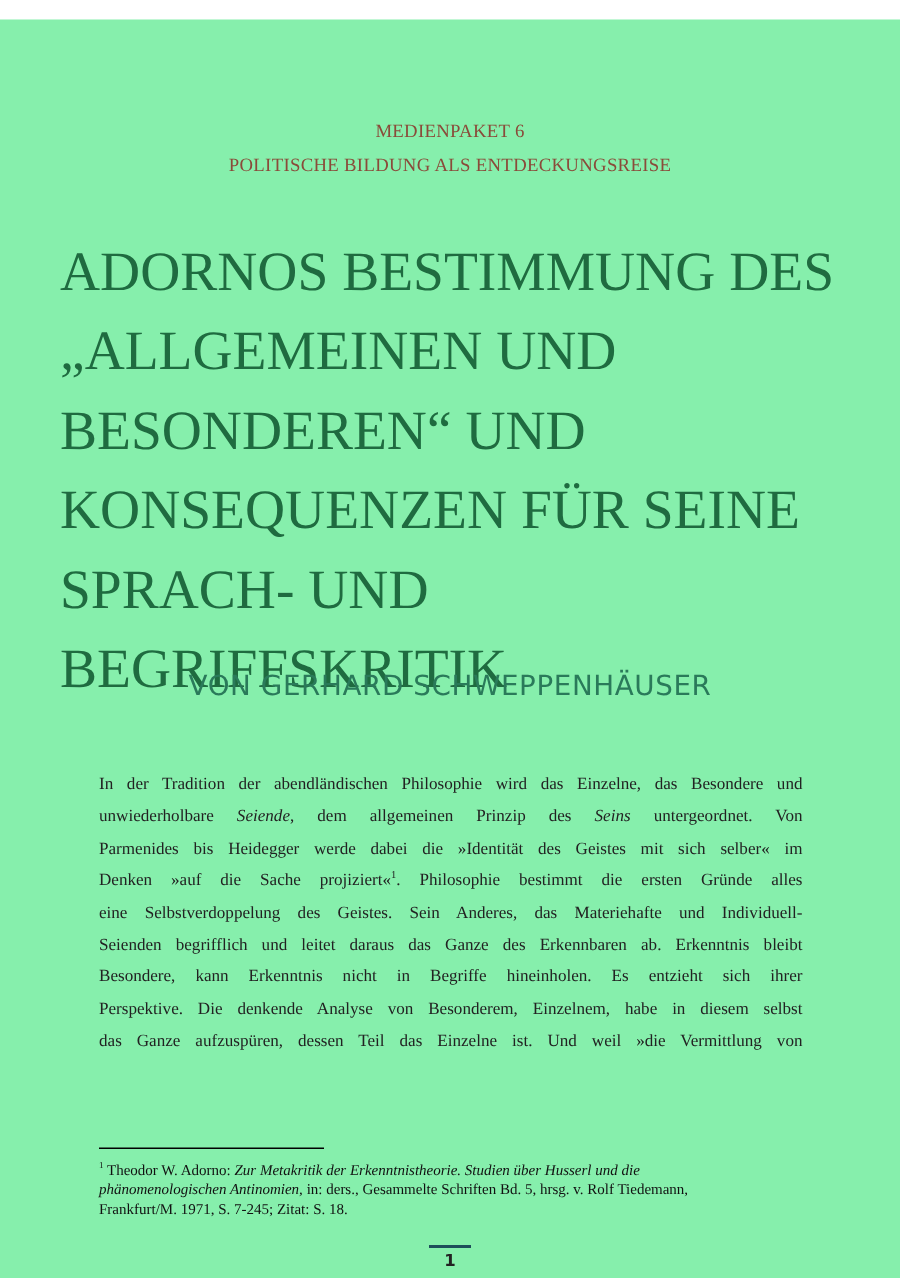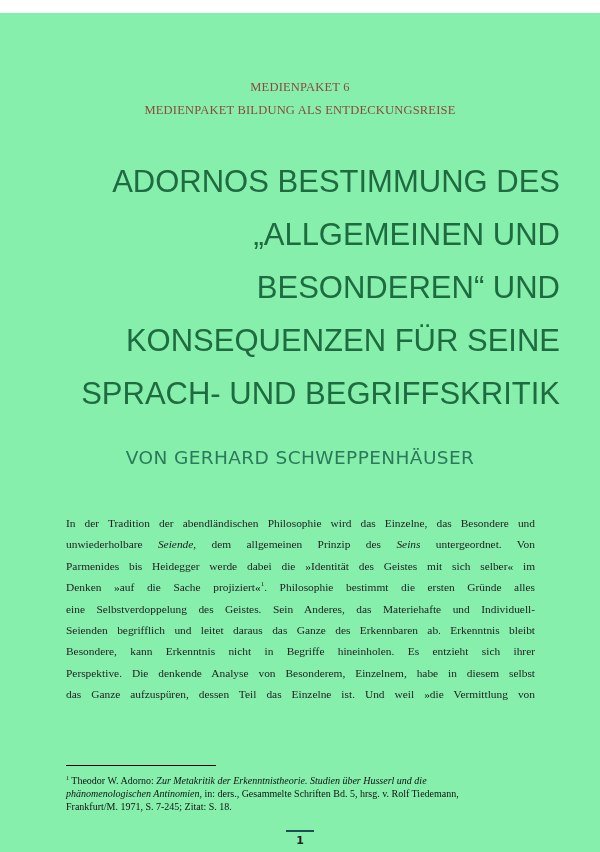--- a/index.html
+++ b/index.html
@@ -6,23 +6,23 @@
     body { width: 600px; height: 852px; position: relative; overflow: hidden; }
     .page { position: absolute; left: 0; top: 13px; width: 600px; height: 852px; background: #86efac; }
     .kicker {
       position: absolute; left: 0; width: 600px; text-align: center;
       font-family: "Liberation Serif", "DejaVu Serif", serif;
       color: #8a4b3a; font-size: 12.5px; letter-spacing: 0.2px;
     }
     .kicker.l1 { top: 67px; }
     .kicker.l2 { top: 90px; }
     .title {
-      position: absolute; left: 40px; width: 520px; top: 142px; text-align: right;
-      font-family: Liberation Sans, sans-serif;
-      color: #1f6b40; font-size: 31px; line-height: 53px; margin: 0; font-weight: normal;
+      position: absolute; left: 40px; width: 520px; top: 142px; text-align: left;
+      font-family: Liberation Serif, serif;
+      color: #1f6b40; font-size: 37px; line-height: 53px; margin: 0; font-weight: normal;
     }
     .title span { display: block; }
     .author {
       position: absolute; left: 0; width: 600px; top: 434px; text-align: center;
       font-family: "DejaVu Sans", "Liberation Sans", sans-serif;
       color: #2a7a5a; font-size: 18.5px; letter-spacing: 0.4px;
     }
     .body-text {
       position: absolute; left: 66px; width: 469px; top: 500px;
       font-family: Liberation Serif, serif;
@@ -51,21 +51,21 @@
       position: absolute; left: 0; top: 4px; width: 28px; text-align: center;
       font-family: "DejaVu Sans", "Liberation Sans", sans-serif; font-size: 11px; font-weight: bold; color: #222;
     }
   </style>
 </head>
 <body>
 
 <div class="page">
 
   <div class="kicker l1">MEDIENPAKET 6</div>
-  <div class="kicker l2">MEDIENPAKET BILDUNG ALS ENTDECKUNGSREISE</div>
+  <div class="kicker l2">POLITISCHE BILDUNG ALS ENTDECKUNGSREISE</div>
 
   <h1 class="title">
     <span>ADORNOS BESTIMMUNG DES</span>
     <span>„ALLGEMEINEN UND</span>
     <span>BESONDEREN“ UND</span>
     <span>KONSEQUENZEN FÜR SEINE</span>
     <span>SPRACH- UND BEGRIFFSKRITIK</span>
   </h1>
 
   <div class="author">VON GERHARD SCHWEPPENHÄUSER</div>

